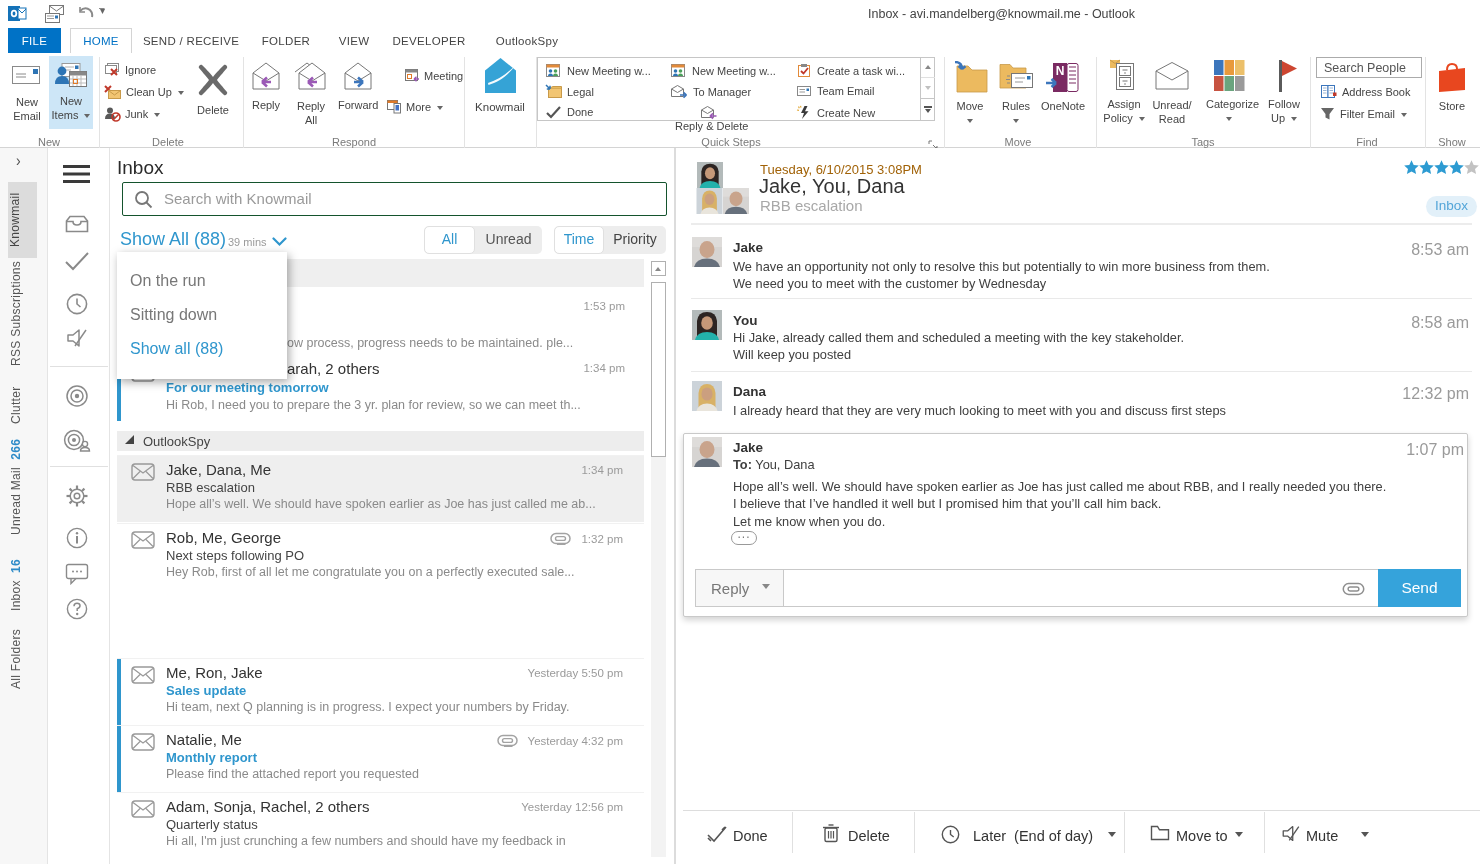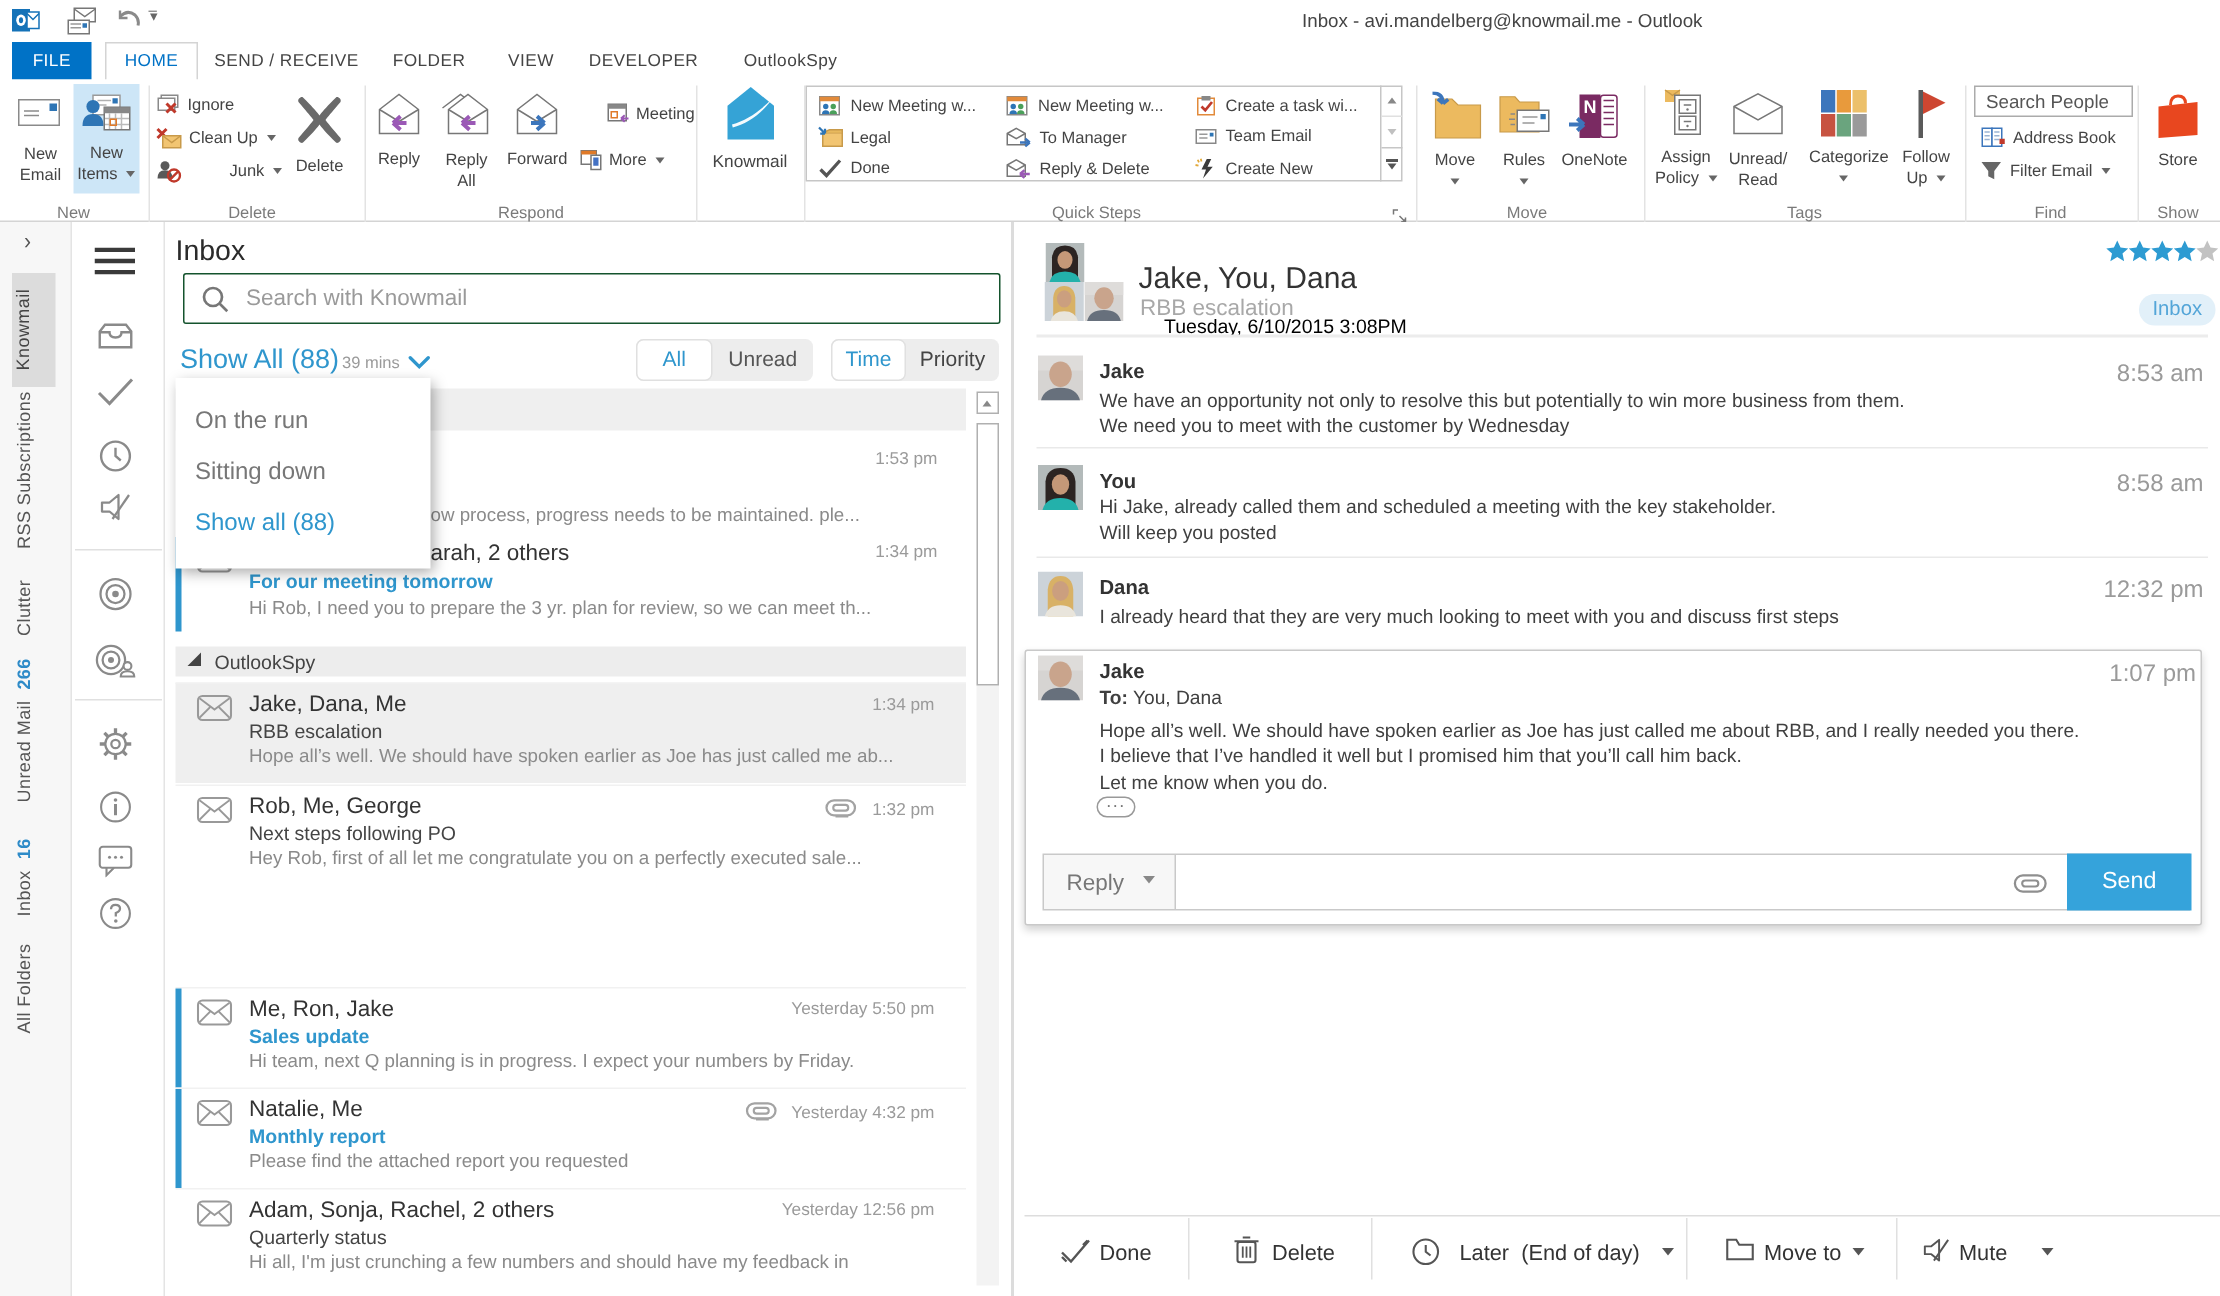--- a/index.html
+++ b/index.html
@@ -142,21 +142,21 @@
       <span style="margin-left:4px">Ignore</span>
     </div>
     <div class="smallrow" style="left:103px;top:31px;">
       <svg width="19" height="16" viewBox="0 0 19 16">
         <path d="M2 2 L8 8 M8 2 L2 8" stroke="#c0392b" stroke-width="2"></path>
         <rect x="5.5" y="6.5" width="12" height="8" fill="#f2c572" stroke="#c89a4a"></rect>
         <path d="M5.5 6.5 L11.5 11 L17.5 6.5" fill="none" stroke="#c89a4a"></path>
       </svg>
       <span style="margin-left:4px">Clean Up <span class="caret"></span></span>
     </div>
-    <div class="smallrow" style="left:104px;top:53px;gap:28px;">
+    <div class="smallrow" style="left:104px;top:53px;">
       <svg width="17" height="16" viewBox="0 0 17 16">
         <circle cx="6" cy="4.5" r="3" fill="#595959"></circle>
         <path d="M1 13 Q1 7.5 6 7.5 Q11 7.5 11 13 Z" fill="#595959"></path>
         <circle cx="12" cy="11" r="4" fill="none" stroke="#c0392b" stroke-width="1.6"></circle>
         <line x1="9.3" y1="13.8" x2="14.8" y2="8.2" stroke="#c0392b" stroke-width="1.6"></line>
       </svg>
       <span style="margin-left:4px">Junk <span class="caret"></span></span>
     </div>
     <div class="bigbtn" style="left:192px;top:8px;width:42px;">
       <svg width="34" height="38" viewBox="0 0 34 38">
@@ -269,21 +269,21 @@
       <span style="margin-left:5px">New Meeting w...</span>
     </div>
     <div class="smallrow" style="left:670px;top:31px;">
       <svg width="18" height="15" viewBox="0 0 18 15">
           <path d="M1.5 5 L7.5 1.5 L13.5 5 L13.5 12.5 L1.5 12.5 Z" fill="#fff" stroke="#777"></path>
           <path d="M1.5 5 L7.5 8.5 L13.5 5" fill="none" stroke="#777"></path>
           <path d="M10 11 L16.5 11 M16.5 11 L13.5 8.4 M16.5 11 L13.5 13.6" stroke="#3c76bc" stroke-width="1.6" fill="none"></path>
         </svg>
       <span style="margin-left:5px">To Manager</span>
     </div>
-    <div class="smallrow" style="left:670px;top:52px;">
+    <div class="smallrow" style="left:670px;top:52px;flex-direction:column;">
       <svg width="18" height="15" viewBox="0 0 18 15">
           <path d="M1.5 5 L7.5 1.5 L13.5 5 L13.5 12.5 L1.5 12.5 Z" fill="#fff" stroke="#777"></path>
           <path d="M1.5 5 L7.5 8.5 L13.5 5" fill="none" stroke="#777"></path>
           <path d="M16.5 11 L10 11 M10 11 L13 8.4 M10 11 L13 13.6" stroke="#9b59b6" stroke-width="1.6" fill="none"></path>
         </svg>
       <span style="margin-left:5px">Reply &amp; Delete</span>
     </div>
 
     <div class="smallrow" style="left:796px;top:10px;">
       <svg width="16" height="15" viewBox="0 0 16 15">
@@ -671,21 +671,21 @@
 
     <svg style="position:absolute;left:14px;top:14px;" width="26" height="26" viewBox="0 0 30 30">
         <use href="#av-you"></use>
       </svg>
     <svg style="position:absolute;left:13px;top:40px;" width="27" height="26" viewBox="0 0 30 30">
         <use href="#av-dana"></use>
       </svg>
     <svg style="position:absolute;left:40px;top:40px;" width="26" height="26" viewBox="0 0 30 30">
         <use href="#av-jake"></use>
       </svg>
-    <div style="position:absolute;left:93px;top:14px;font-size:13px;color:#000000;margin-top:48px;">Tuesday, 6/10/2015 3:08PM</div>
+    <div style="position:absolute;left:77px;top:14px;font-size:13px;color:#a16207;">Tuesday, 6/10/2015 3:08PM</div>
     <div style="position:absolute;left:76px;top:27px;font-size:20px;color:#333;">Jake, You, Dana</div>
     <div style="position:absolute;left:77px;top:49px;font-size:15px;color:#a8a8a8;">RBB escalation</div>
     <div style="position:absolute;left:721px;top:12px;">
       <svg width="76" height="15" viewBox="0 0 76 15">
         <use href="#star" fill="#2d9bd2"></use>
           <use href="#star" x="15" fill="#2d9bd2"></use>
           <use href="#star" x="30" fill="#2d9bd2"></use>
           <use href="#star" x="45" fill="#2d9bd2"></use>
           <use href="#star" x="60" fill="#c2c2c2"></use>
       </svg>

